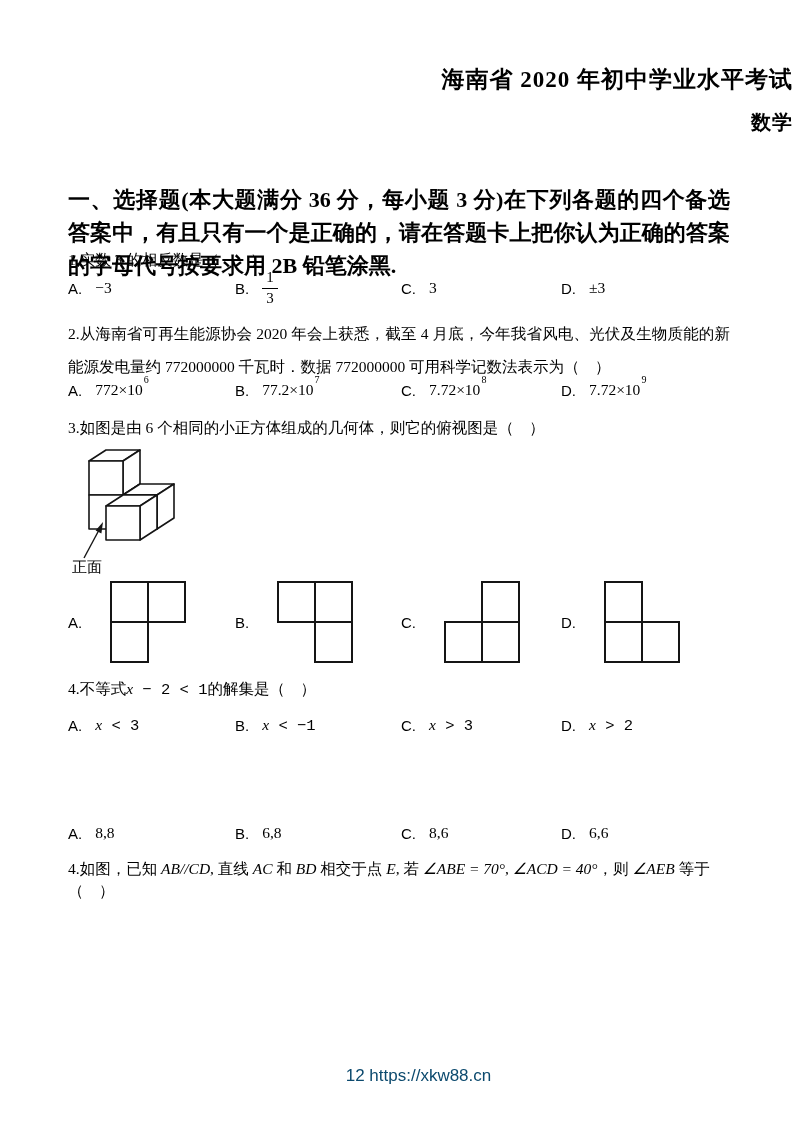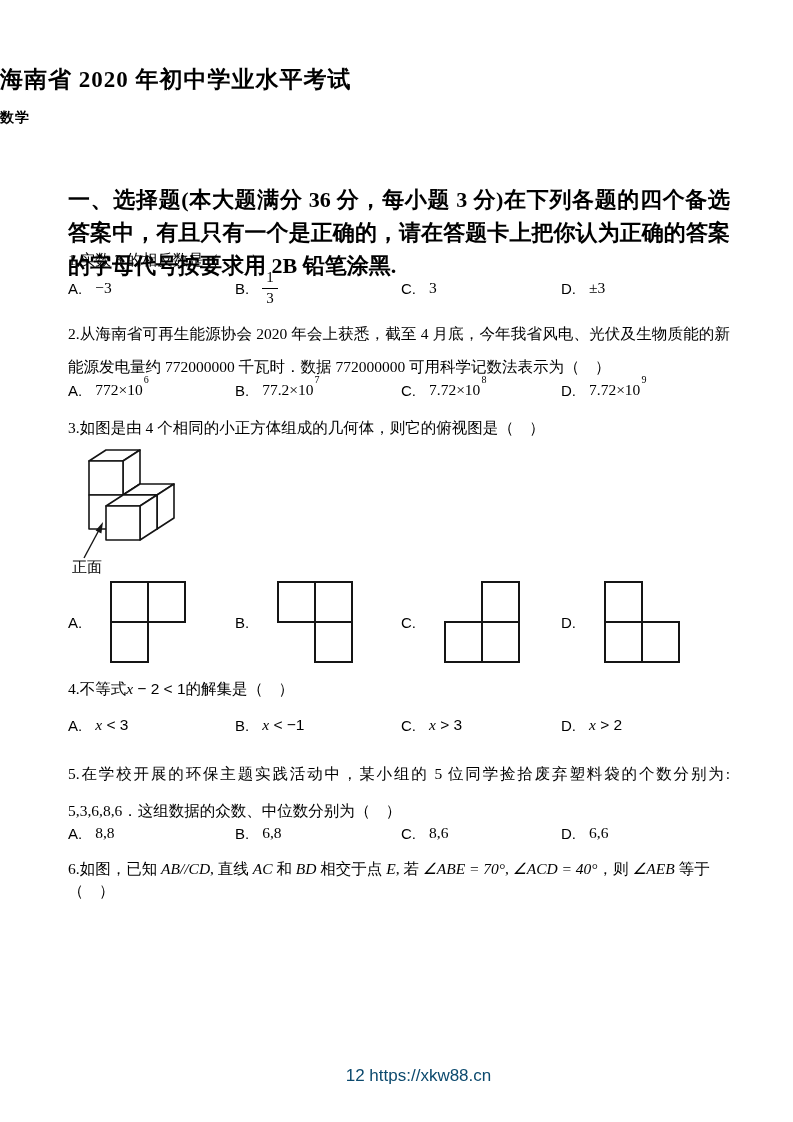--- a/index.html
+++ b/index.html
@@ -5,23 +5,23 @@
   * { box-sizing: border-box; margin: 0; padding: 0; }
   html, body { background: #ffffff; }
   body {
     width: 793px; height: 1122px;
     position: relative; overflow: hidden;
     font-family: "Liberation Serif", "DejaVu Serif", serif;
     color: #000;
   }
   .page { position: absolute; inset: 0; background: #fff; }
 
-  .hdr { position: absolute; left: 0; width: 793px; text-align: left; font-weight: bold; }
+  .hdr { position: absolute; left: 0; width: 793px; text-align: right; font-weight: bold; }
   .title   { top: 64px;  font-size: 23px; letter-spacing: 1px; }
-  .subject { top: 109px; font-size: 14px; letter-spacing: 1px; font-family: Liberation Serif, serif; }
+  .subject { top: 109px; font-size: 20px; letter-spacing: 1px; font-family: Liberation Serif, serif; }
   .info    { top: 146px; font-size: 17px; }
 
   .block { position: absolute; left: 68px; width: 662px; font-size: 15.5px; }
   .just  { text-align: justify; margin-top: 11px; }
 
   .instruction {
     top: 183px; font-weight: bold; font-size: 22px;
     line-height: 33px; text-align: justify;
   }
 
@@ -35,21 +35,21 @@
   }
   .opt { display: flex; align-items: center; }
   .olabel {
     font-family: "Liberation Sans", "DejaVu Sans", sans-serif;
     font-size: 15px; margin-right: 13px; flex: none;
   }
   .oval { font-size: 15.5px; }
   sup { font-size: 10px; position: relative; top: -6px; margin-left: 1px; }
 
   .mi  { font-style: italic; font-family: "Liberation Serif", serif; }
-  .mval{ font-family: Liberation Sans, sans-serif; }
+  .mval{ font-family: Liberation Mono, monospace; }
 
   .frac { display: inline-block; text-align: center; vertical-align: middle; font-size: 15px; line-height: 1.15; }
   .frac .num { display: block; padding: 0 4px 1px; border-bottom: 1.3px solid #000; }
   .frac .den { display: block; padding: 1px 4px 0; }
 
   .figrow {
     display: grid;
     grid-template-columns: 167px 166px 160px 1fr;
     align-items: center;
   }
@@ -114,21 +114,21 @@
     <span class="opt">
       <span class="olabel">C.</span>
       <span class="oval"><span>7.72×10</span><sup>8</sup></span>
     </span>
     <span class="opt">
       <span class="olabel">D.</span>
       <span class="oval"><span>7.72×10</span><sup>9</sup></span>
     </span>
   </div>
 
-  <div class="block stem" style="top:417px">3.如图是由 4 个相同的小正方体组成的几何体，则它的俯视图是（　）</div>
+  <div class="block stem" style="top:417px">3.如图是由 6 个相同的小正方体组成的几何体，则它的俯视图是（　）</div>
 
   <svg class="cubefig" width="200" height="140" viewBox="0 0 200 140">
     <g>
       <polygon class="face" points="17,25 34,14 68,14 51,25"></polygon>
       <polygon class="face" points="51,25 68,14 68,48 51,59"></polygon>
       <rect class="face" x="17" y="25" width="34" height="34"></rect>
     </g>
     <g>
       <polygon class="face" points="51,59 68,48 68,82 51,93"></polygon>
       <rect class="face" x="17" y="59" width="34" height="34"></rect>
@@ -208,41 +208,40 @@
     <span class="opt">
       <span class="olabel">C.</span>
       <span class="oval"><i class="mi">x</i><span class="mval"> &gt; 3</span></span>
     </span>
     <span class="opt">
       <span class="olabel">D.</span>
       <span class="oval"><i class="mi">x</i><span class="mval"> &gt; 2</span></span>
     </span>
   </div>
 
-  <div class="block just" style="top:744px;line-height:37px;font-size:15.5px">5.在学校开展的环保主题实践活动中，某小组的 5 位同学捡拾废弃塑料袋的个数分别为: 5,3,6,8,6．这组数据的众数、中位数分别为（　）</div>
   <div class="block opts" style="top:818px;height:30px">
     <span class="opt">
       <span class="olabel">A.</span>
       <span class="oval">8,8</span>
     </span>
     <span class="opt">
       <span class="olabel">B.</span>
       <span class="oval">6,8</span>
     </span>
     <span class="opt">
       <span class="olabel">C.</span>
       <span class="oval">8,6</span>
     </span>
     <span class="opt">
       <span class="olabel">D.</span>
       <span class="oval">6,6</span>
     </span>
   </div>
 
   <div class="block stem" style="top:858px">
-    <span>6.如图，已知 </span><span class="mi">AB//CD</span><span>, 直线 </span><span class="mi">AC</span><span> 和 </span><span class="mi">BD</span><span> 相交于点 </span><span class="mi">E</span><span>, 若 </span><span class="mi">∠ABE = 70°</span><span>, </span><span class="mi">∠ACD = 40°</span><span>，则 </span><span class="mi">∠AEB</span><span> 等于（　）</span>
+    <span>4.如图，已知 </span><span class="mi">AB//CD</span><span>, 直线 </span><span class="mi">AC</span><span> 和 </span><span class="mi">BD</span><span> 相交于点 </span><span class="mi">E</span><span>, 若 </span><span class="mi">∠ABE = 70°</span><span>, </span><span class="mi">∠ACD = 40°</span><span>，则 </span><span class="mi">∠AEB</span><span> 等于（　）</span>
   </div>
 
   <div class="footer">
     <span>12 https://xkw88.cn</span>
   </div>
 
 </div>
 
 </body></html>

